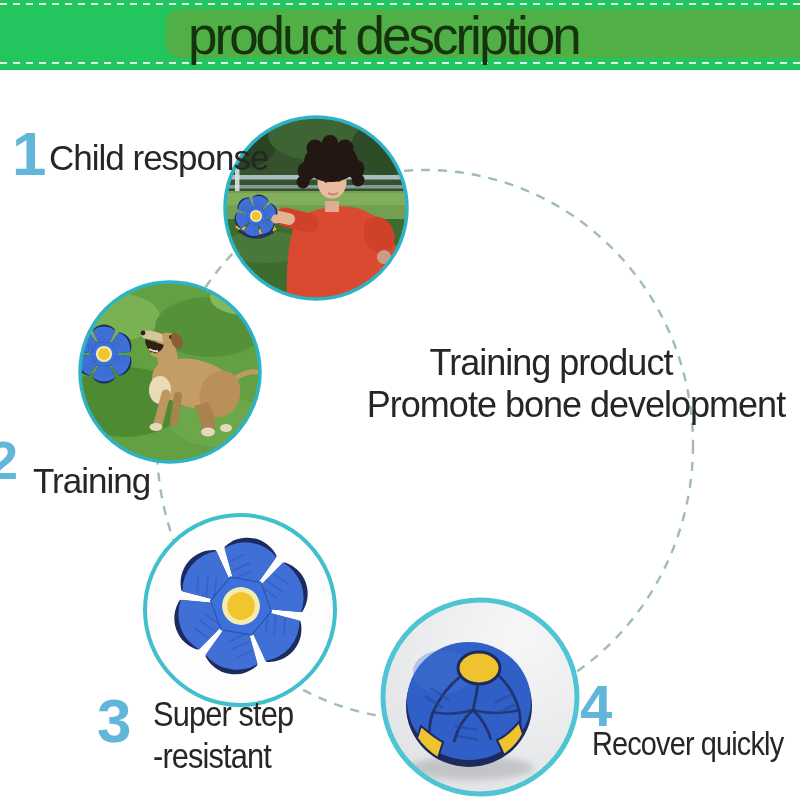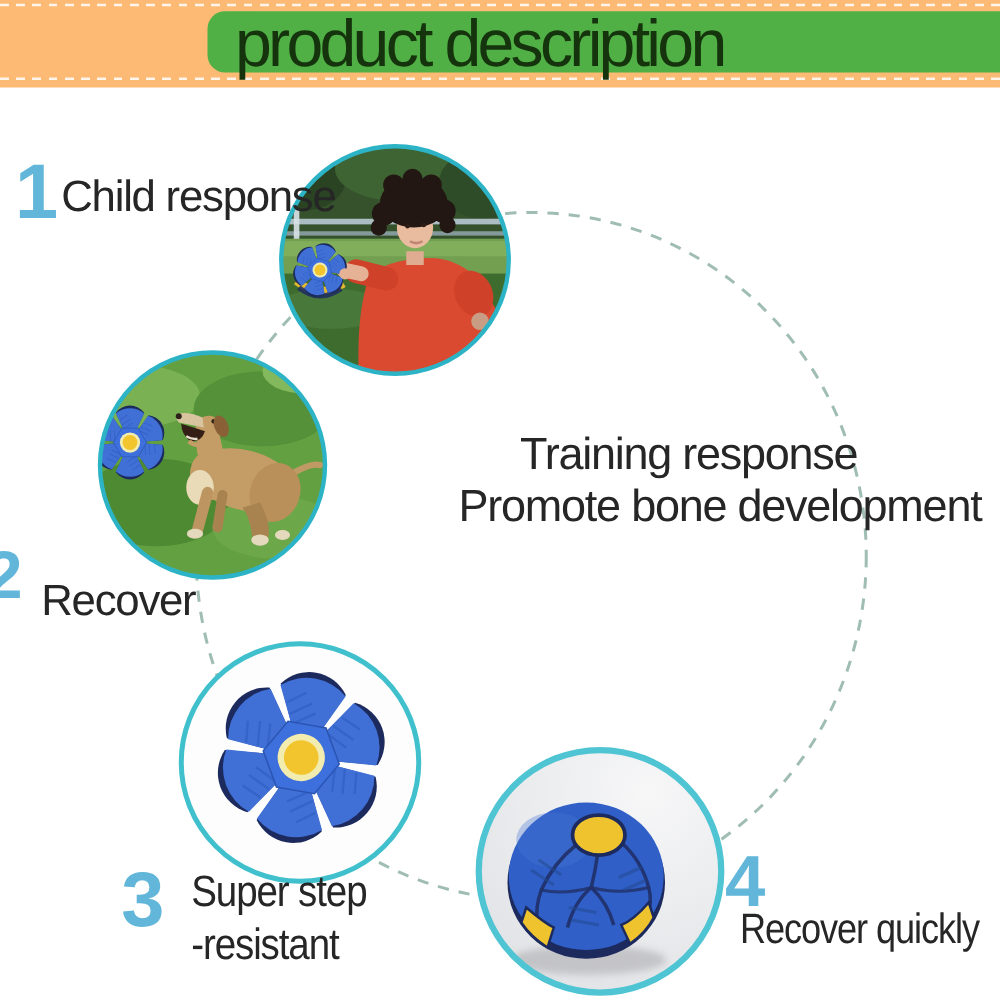--- a/index.html
+++ b/index.html
@@ -1,17 +1,17 @@
 <!DOCTYPE html>
 <html><head>
 <meta charset="utf-8">
 <style>
   html,body{margin:0;padding:0;}
   #page{position:relative;width:800px;height:800px;background:#ffffff;overflow:hidden;font-family:"Liberation Sans",sans-serif;}
-  .band{position:absolute;left:0;top:0;width:800px;height:70px;background:#fdba74;}
+  .band{position:absolute;left:0;top:0;width:800px;height:70px;background:#22c55e;}
   .band-inner{position:absolute;left:166px;top:9px;width:650px;height:49px;background:#50b045;border-radius:14px 0 0 14px;}
   .dash-line{position:absolute;left:0;width:800px;height:2px;background:repeating-linear-gradient(90deg,rgba(255,255,255,0.85) 0 7px,rgba(0,0,0,0) 7px 13px);}
   .dash-top{top:3px;}
   .dash-bottom{top:62px;}
   .title{position:absolute;left:188px;top:5px;font-size:53px;letter-spacing:-3px;color:#15330d;}
   .num{position:absolute;color:#62b6d9;font-weight:700;font-size:62px;line-height:1;}
   .lbl{position:absolute;color:#262626;font-size:35px;line-height:42px;letter-spacing:-1px;white-space:nowrap;}
   .center-text{position:absolute;left:336px;top:342px;width:480px;text-align:center;color:#262626;font-size:36px;line-height:42px;letter-spacing:-1px;white-space:nowrap;}
 </style>
 </head>
@@ -171,24 +171,24 @@
     <div class="band-inner"></div>
     <div class="dash-line dash-top"></div>
     <div class="dash-line dash-bottom"></div>
     <div class="title">product description</div>
   </div>
 
   <div class="num" style="left:12px;top:123px;">1</div>
   <div class="lbl" style="left:49px;top:137px;">Child response</div>
 
   <div class="num" style="left:-12px;top:433px;font-size:54px;">2</div>
-  <div class="lbl" style="left:33px;top:460px;">Recover</div>
+  <div class="lbl" style="left:33px;top:460px;">Training</div>
 
   <div class="center-text">
-    <div style="transform:translateX(-25px);">Training response</div>
+    <div style="transform:translateX(-25px);">Training product</div>
     <div>Promote bone development</div>
   </div>
 
   <div class="num" style="left:97px;top:690px;">3</div>
   <div class="lbl" style="left:153px;top:693px;transform:scaleX(0.88);transform-origin:left;">
     <div>Super step</div>
     <div>-resistant</div>
   </div>
 
   <div class="num" style="left:580px;top:677px;font-size:58px;">4</div>

